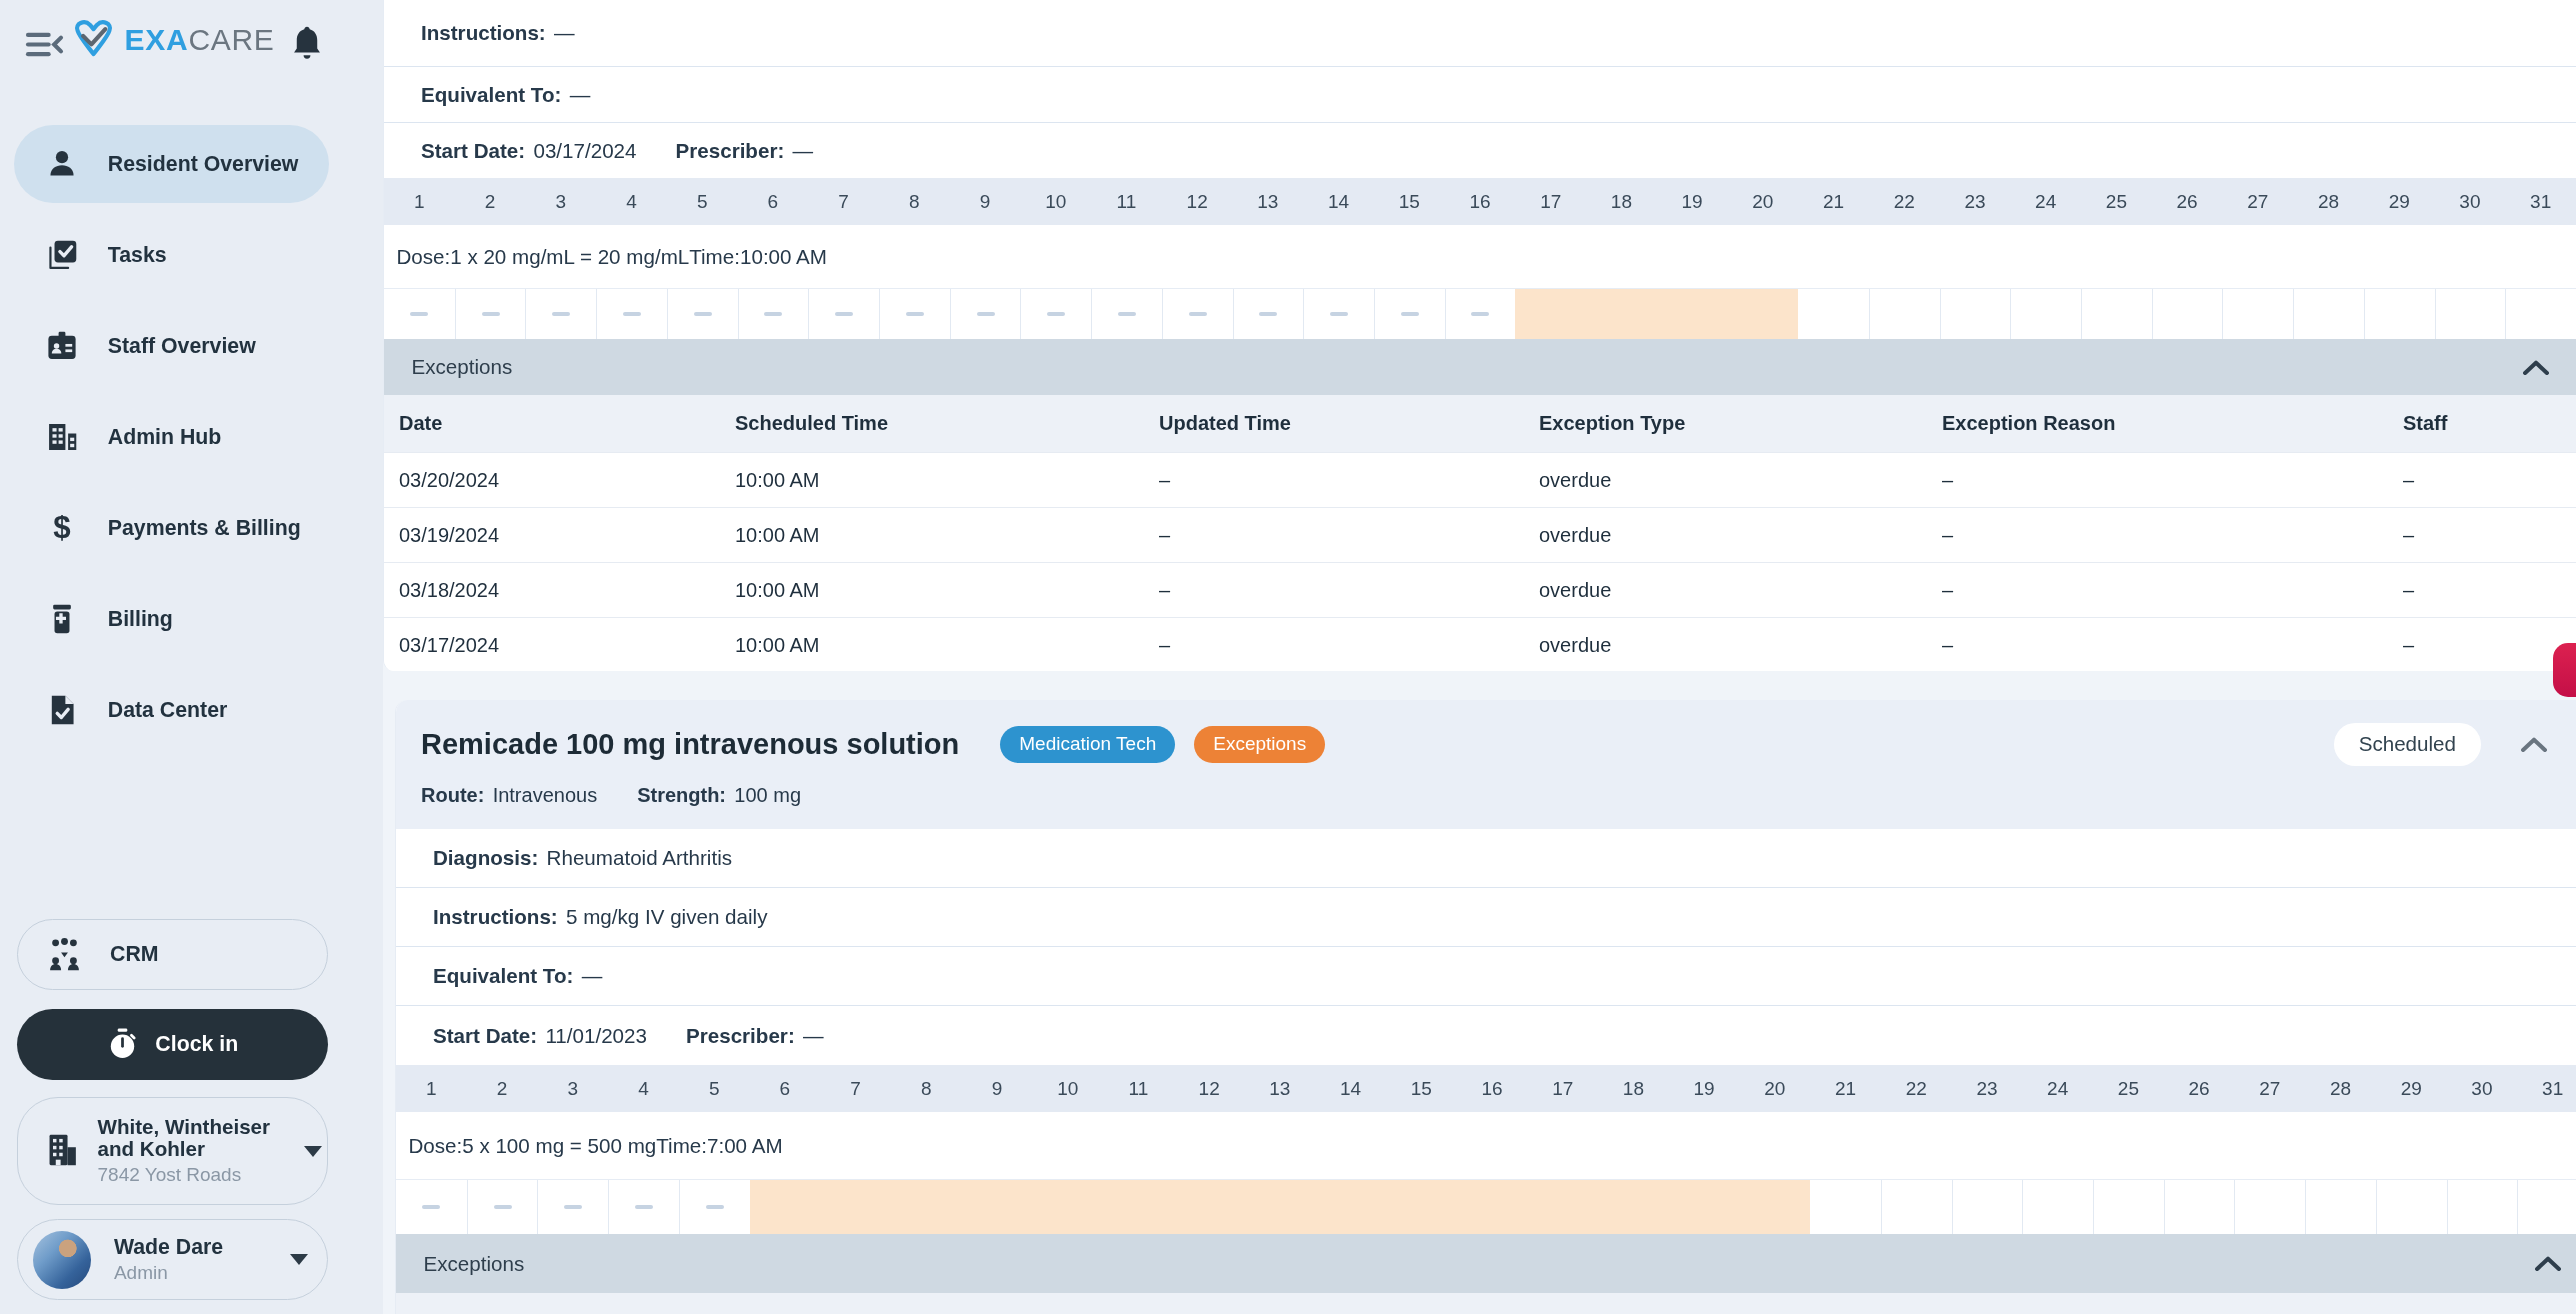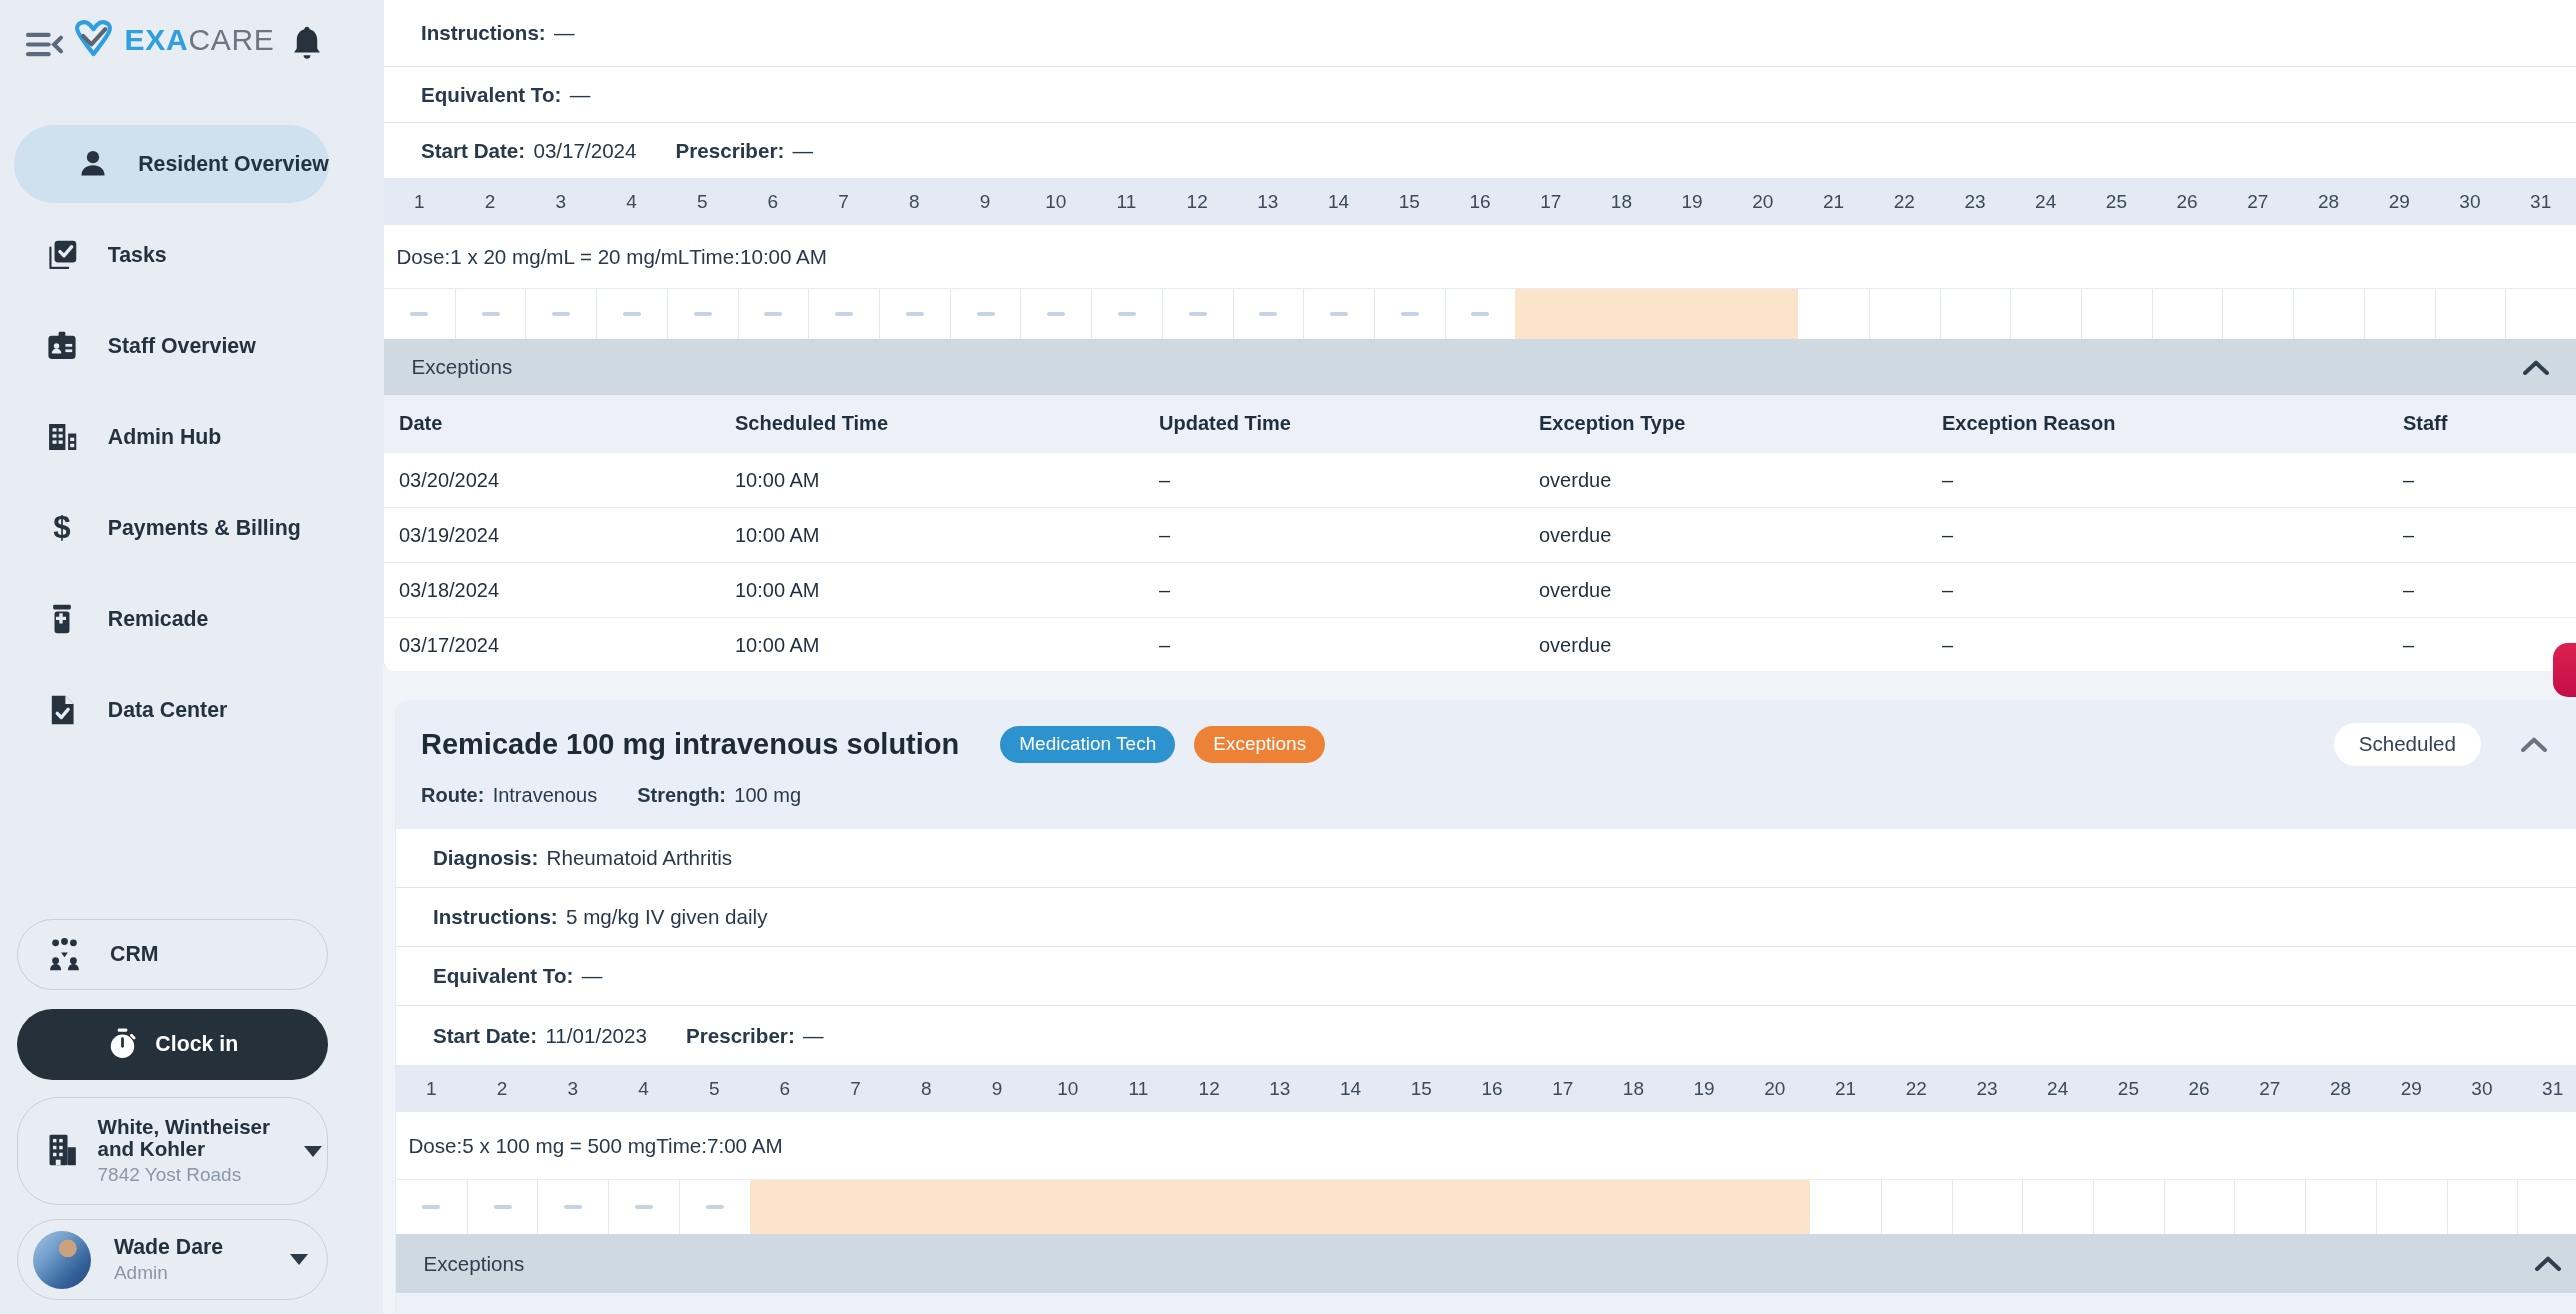--- a/index.html
+++ b/index.html
@@ -12,21 +12,21 @@
   .sidebar{position:absolute;left:0;top:0;width:383px;height:1314px;background:#e8edf4;}
   .topbar{position:absolute;left:0;top:0;width:383px;height:88px;display:flex;align-items:center;}
   .hamburger{position:absolute;left:25px;top:27.5px;width:39px;height:33px;cursor:pointer;}
   .logo{position:absolute;left:72px;top:18px;display:flex;align-items:center;}
   .logo-text{font-size:30px;font-weight:700;letter-spacing:0.7px;margin-left:9.6px;}
   .logo-exa{color:#2f9fe0;}
   .logo-care{color:#6b7680;font-weight:400;}
   .bell{position:absolute;left:292px;top:25px;width:30px;height:36px;}
   .nav{position:absolute;left:13.8px;top:125px;width:315px;display:flex;flex-direction:column;gap:13px;}
   .nav-item{height:78px;border-radius:39px;display:flex;align-items:center;padding-left:29px;box-sizing:border-box;cursor:pointer;}
-  .nav-item.active{background:#cfe0ee;justify-content:flex-end;}
+  .nav-item.active{background:#cfe0ee;}
   .nav-icon{width:39px;height:39px;flex:0 0 39px;display:flex;align-items:center;justify-content:center;}
   .nav-label{margin-left:26px;font-size:21.3px;font-weight:700;color:#22323f;white-space:nowrap;}
   .pill{position:absolute;left:16.5px;width:311px;border-radius:41px;box-sizing:border-box;}
   .crm{top:919px;height:71px;border:1.4px solid #c5d0dc;display:flex;align-items:center;padding-left:27.5px;cursor:pointer;}
   .clockin{top:1009px;height:71px;background:#25313a;display:flex;align-items:center;justify-content:center;cursor:pointer;}
   .clockin .nav-label{color:#ffffff;margin-left:16.5px;}
   .facility{top:1097px;height:108px;border:1.4px solid #c5d0dc;display:flex;align-items:center;padding:0 19px 0 26px;cursor:pointer;}
   .facility-text{margin-left:18px;flex:1;}
   .facility-name{font-size:20.6px;font-weight:700;color:#22323f;line-height:22px;width:206px;}
   .facility-addr{font-size:19px;color:#8a97a5;margin-top:4.1px;}
@@ -173,21 +173,21 @@
       <span class="nav-label">Payments &amp; Billing</span>
     </div>
     <div class="nav-item">
       <span class="nav-icon">
         <svg width="34" height="34" viewBox="0 0 50 50">
             <rect class="ico-f" x="12" y="4" width="26" height="7" rx="2"></rect>
             <rect class="ico-f" x="14" y="14" width="22" height="32" rx="4"></rect>
             <path d="M22 30 h6 v-6 h-6 v6 h-6 v6 h6 v6 h6 v-6 h6 v-6 Z" fill="#e8edf4" transform="translate(3,-3) scale(0.82)"></path>
           </svg>
       </span>
-      <span class="nav-label">Remicade</span>
+      <span class="nav-label">Billing</span>
     </div>
     <div class="nav-item">
       <span class="nav-icon">
         <svg width="34" height="34" viewBox="0 0 50 50">
             <path class="ico-f" d="M10 4 L30 4 L42 16 L42 46 L10 46 Z"></path>
             <path d="M30 4 L30 16 L42 16 Z" fill="#e8edf4"></path>
             <polyline points="18,30 24,36 34,24" fill="none" stroke="#e8edf4" stroke-width="5" stroke-linecap="round" stroke-linejoin="round"></polyline>
           </svg>
       </span>
       <span class="nav-label">Data Center</span>

